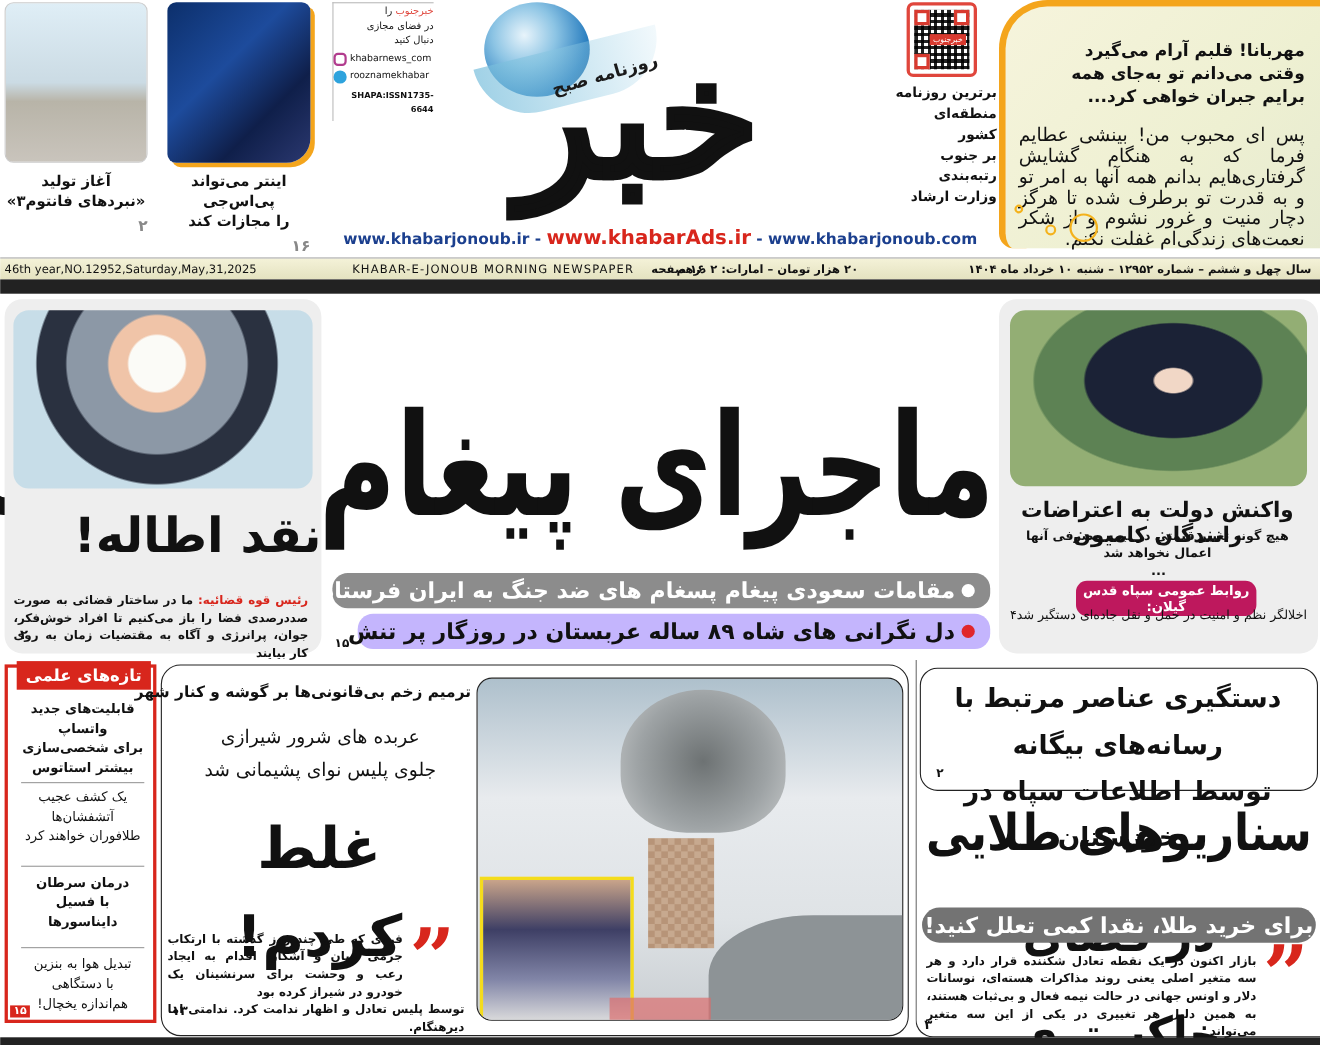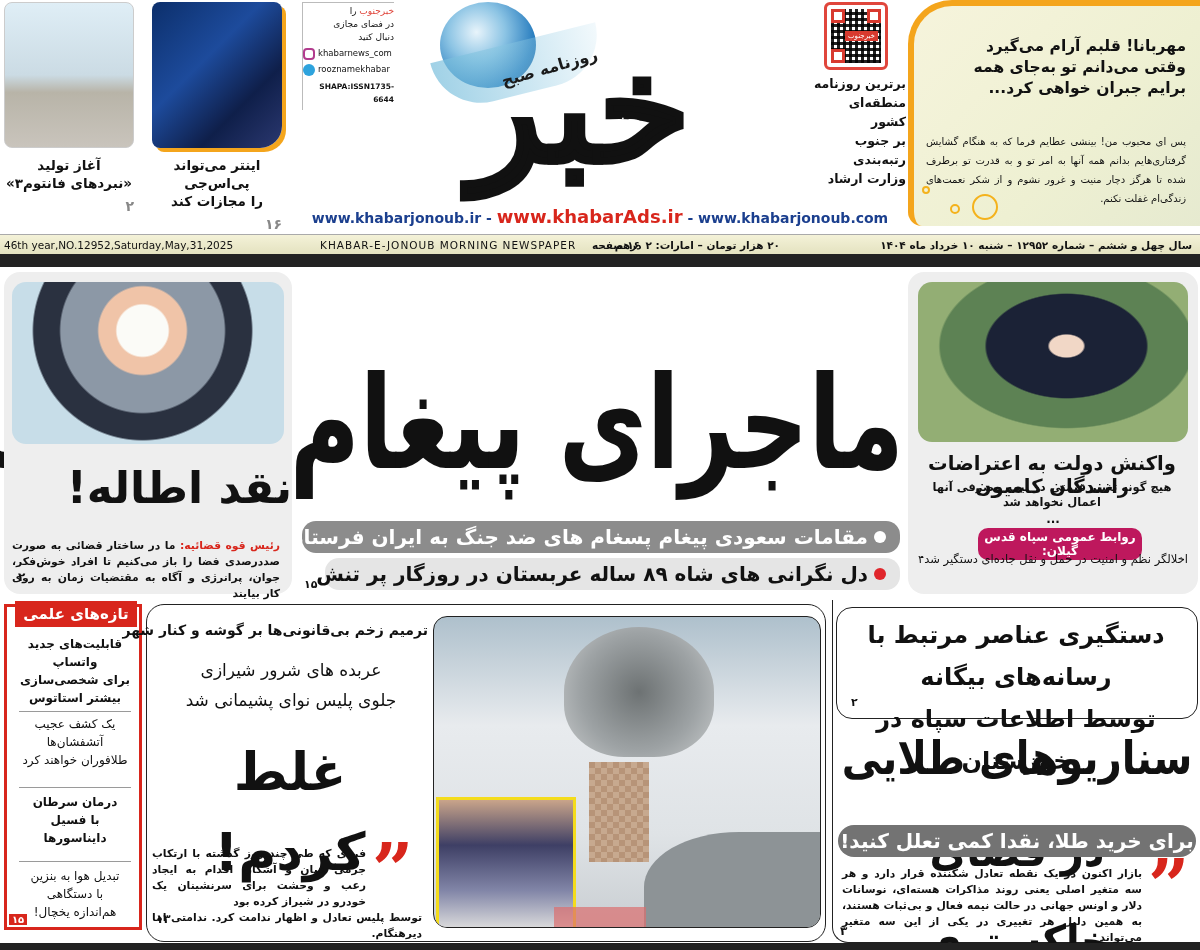--- a/index.html
+++ b/index.html
@@ -9,21 +9,21 @@
 
   
   .quote-box {
     left: 908px; top: 0; width: 292px; height: 226px;
     background: linear-gradient(135deg, #f6f4dc 0%, #eef0d2 60%, #e6ead0 100%);
     border-radius: 44px 0 0 14px;
     border-top: 6px solid #f4a51c; border-left: 6px solid #f4a51c;
     padding: 30px 14px 10px 12px;
   }
   .quote-box .q-head { font-weight: bold; font-size: 15.5px; line-height: 21px; text-align: right; }
-  .quote-box .q-body { margin-top: 33px; font-size: 10px; line-height: 19px; text-align: justify; text-align-last: right; }
+  .quote-box .q-body { margin-top: 15px; font-size: 17px; line-height: 19px; text-align: justify; text-align-last: right; }
   .quote-box .circ { position: absolute; border: 2px solid #f4b21c; border-radius: 50%; }
 
   .qr-wrap { left: 824px; top: 2px; width: 64px; height: 68px; border: 3px solid #e0463c; border-radius: 6px; background: #fff; padding: 4px; }
   .qr { width: 100%; height: 100%;
     background:
       repeating-linear-gradient(90deg, #222 0 3px, #fff 3px 6px),
       repeating-linear-gradient(0deg, #222 0 3px, #fff 3px 6px);
     background-blend-mode: multiply; position: relative; }
   .qr .corner { position: absolute; width: 14px; height: 14px; border: 3px solid #d83a2f; background: #fff; }
   .qr .tag { position: absolute; left: 14px; top: 22px; background: #d83a2f; color: #fff; font-size: 7px; padding: 1px 3px; }
@@ -75,21 +75,21 @@
   .right-card .dots { position: absolute; right: 0; top: 240px; width: 290px; text-align: center; font-weight: bold; font-size: 12px; }
   .right-card .red-pill { position: absolute; left: 70px; top: 256px; width: 164px; background: #be185d; color: #fff; border-radius: 10px; text-align: center; font-weight: bold; font-size: 12px; padding: 2px 0; }
   .right-card .note { position: absolute; right: 10px; top: 280px; width: 270px; font-size: 11.5px; font-weight: normal; text-align: right; }
   .right-card .note .pg { position: absolute; left: 0; }
 
   .headline { left: 300px; top: 268px; width: 604px; height: 240px; text-align: center; font-weight: bold; font-size: 96px; line-height: 230px; letter-spacing: -4px; font-family: "DejaVu Sans", sans-serif; transform: scaleY(1.35); transform-origin: top center; white-space: nowrap; }
   .bullet { border-radius: 14px; display: flex; align-items: center; justify-content: flex-start; padding-right: 14px; font-weight: bold; white-space: nowrap; }
   .bullet .dot { width: 12px; height: 12px; border-radius: 50%; margin-left: 6px; flex: none; }
   .bullet-1 { left: 302px; top: 521px; width: 598px; height: 32px; background: #8c8c8c; color: #fff; font-size: 20px; }
   .bullet-1 .dot { background: #fff; }
-  .bullet-2 { left: 325px; top: 558px; width: 575px; height: 32px; background: #e5e5e5; color: #111; font-size: 20px; }
+  .bullet-2 { left: 325px; top: 558px; width: 575px; height: 32px; background: #c4b5fd; color: #111; font-size: 20px; }
   .bullet-2 .dot { background: #e0262b; }
   .bullet-pg { left: 304px; top: 578px; font-size: 11px; font-weight: bold; }
 
   .left-card { left: 4px; top: 272px; width: 288px; height: 322px; }
   .left-card .photo { position: absolute; left: 8px; top: 10px; width: 272px; height: 162px; border-radius: 14px;
     background: radial-gradient(circle at 48% 30%, #fbfbf7 0 14%, #f0c4a8 15% 24%, #8c98a6 25% 45%, #2a3140 46% 60%, #c7dde8 61%); }
   .left-card .title { position: absolute; left: 0; top: 190px; width: 288px; text-align: right; font-weight: bold; font-size: 44px; letter-spacing: 2px; }
   .left-card .body { position: absolute; right: 12px; top: 266px; width: 268px; font-size: 10.8px; font-weight: bold; line-height: 16px; text-align: justify; text-align-last: right; }
   .left-card .body .lead { color: #d8261c; }
   .left-card .pg { position: absolute; left: 14px; top: 298px; font-size: 12px; font-weight: bold; }

